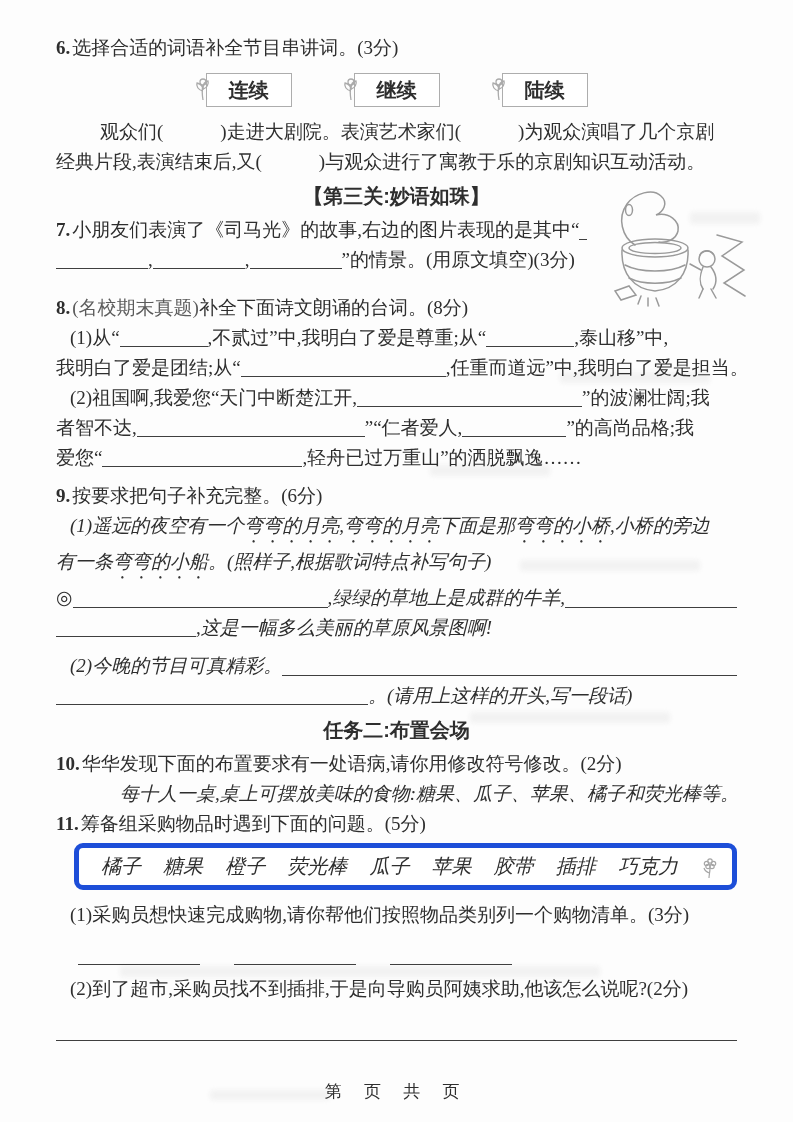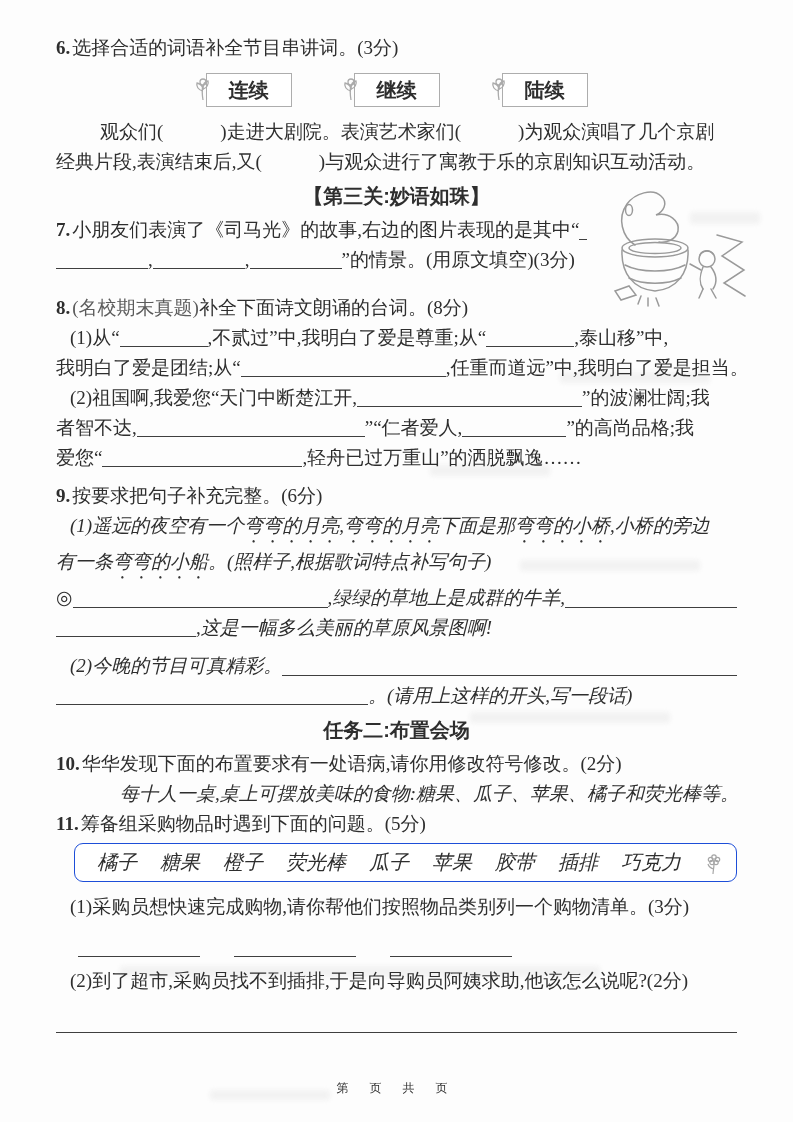--- a/index.html
+++ b/index.html
@@ -33,36 +33,36 @@
   }
   
   .word-row{display:flex;justify-content:center;gap:62px;margin-top:10px;}
   .wordbox{
     position:relative;border:1px solid #adadad;background:#fff;
     padding:2px 22px;font-size:20px;font-weight:bold;line-height:28px;
   }
   .wordbox .sprite{position:absolute;left:-14px;top:2px;}
   
   .itembox{
-    margin:4px 0 0 18px;border:1px solid #1d4ed8;border-radius:9px;
+    margin:4px 0 0 18px;border:5px solid #1d4ed8;border-radius:9px;
     padding:5px 12px 5px 22px;display:flex;align-items:center;
     justify-content:space-between;font-size:20px;background:#fff;
   }
   .itembox span{font-style:italic;}
   
   .blankrow{margin-top:14px;padding-left:22px;}
   .blankrow .bl{width:122px;margin-right:30px;}
   .longblank{display:block;width:100%;margin-top:16px;}
   
   .q7wrap{position:relative;}
   .illus{position:absolute;right:-10px;top:-30px;z-index:1;}
   
   .footer{
     position:absolute;left:0;right:0;top:1080px;text-align:center;
-    font-size:12px;letter-spacing:9px;color:#2e2e2e;z-index:2;
+    font-size:17px;letter-spacing:9px;color:#2e2e2e;z-index:2;
   }
   
   .ghost{position:absolute;background:#f2f2f2;filter:blur(2px);border-radius:3px;z-index:1;}
 </style>
 </head>
 <body>
 
 <div class="page">
 
   <div class="ghost" style="left:690px;top:212px;width:70px;height:12px;"></div>

